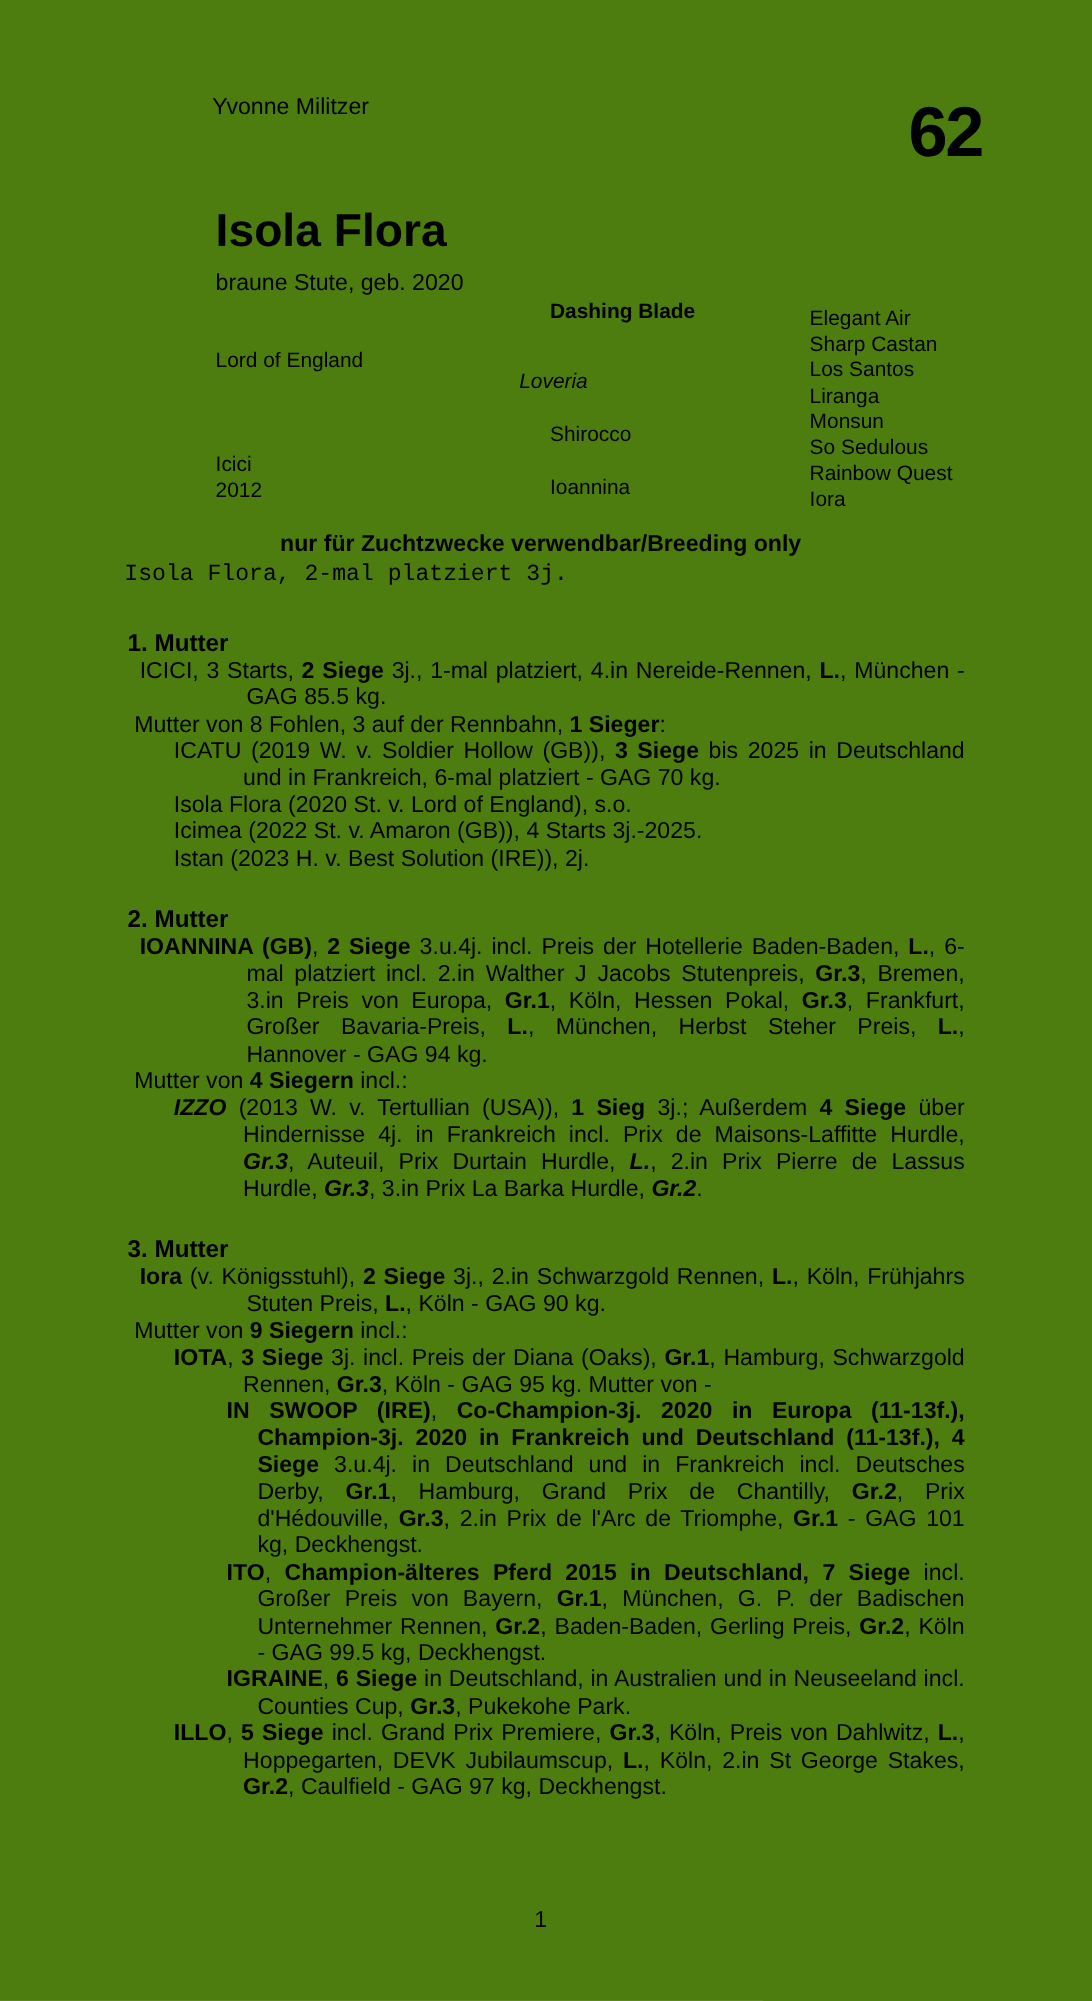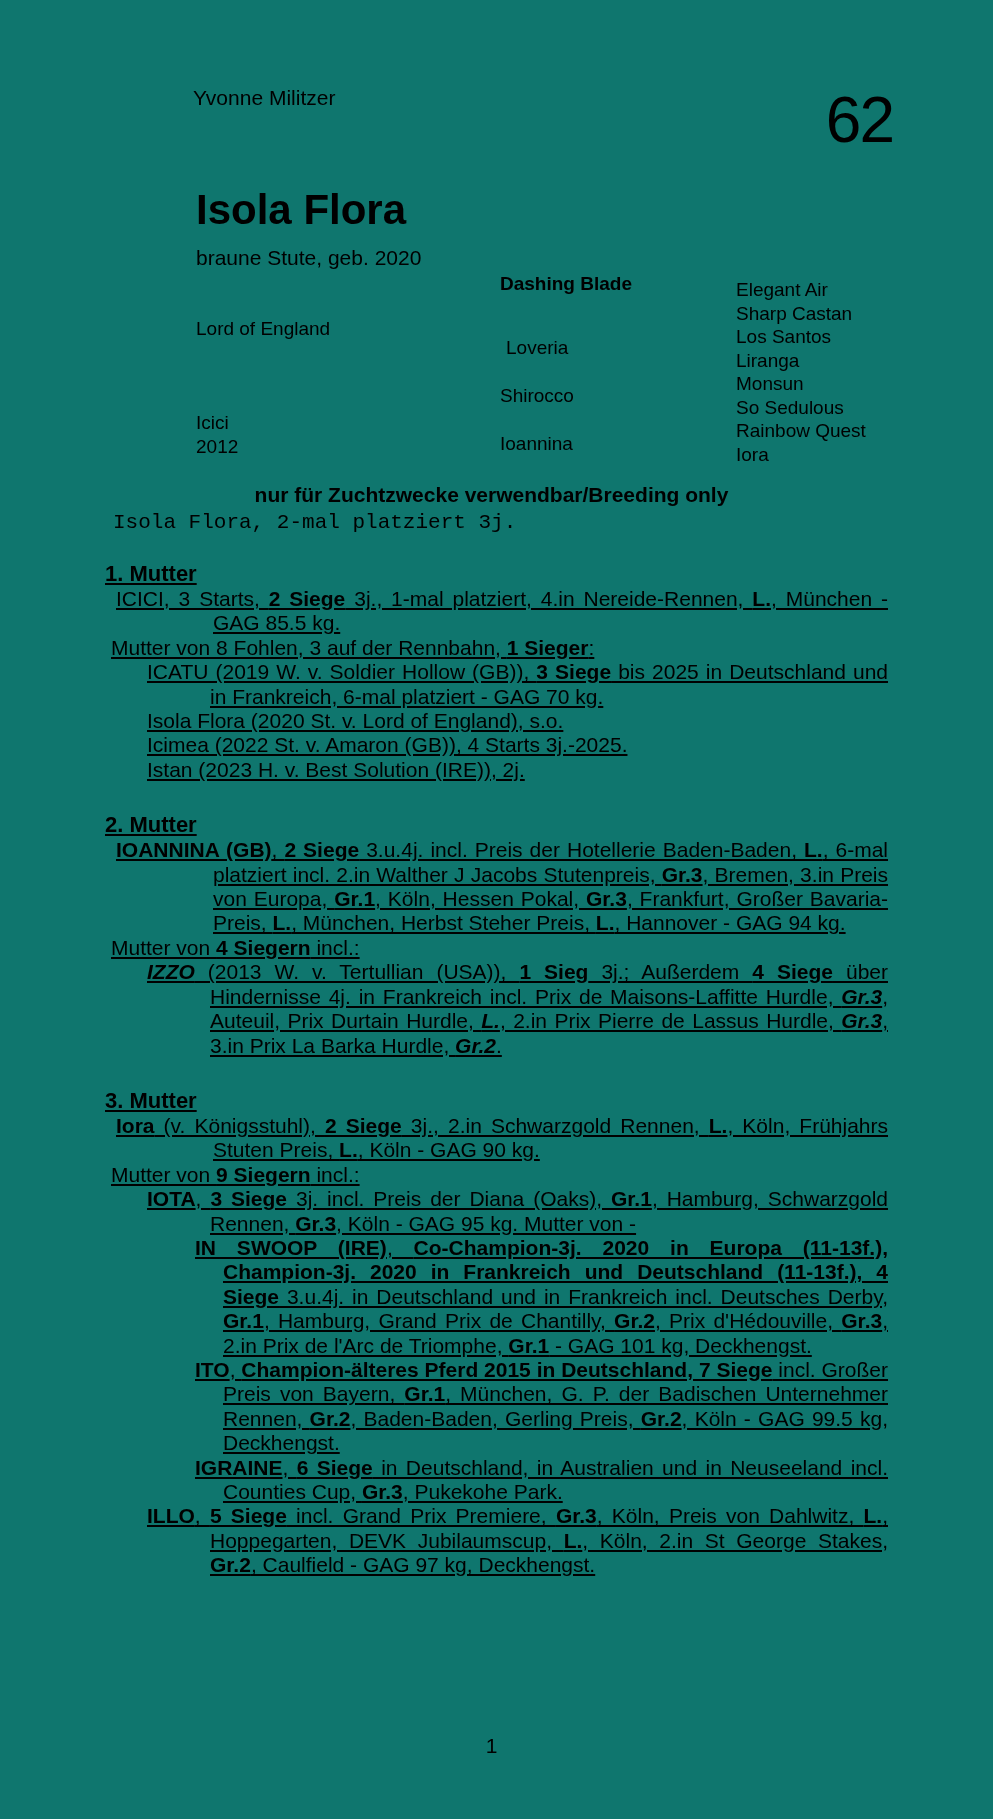--- a/index.html
+++ b/index.html
@@ -1,43 +1,43 @@
 <!DOCTYPE html>
 <html><head>
 <meta charset="utf-8">
 <style>
   html,body{margin:0;padding:0;background:#e8e8e8;}
   .page{
     position:relative;
     width:993px;height:1819px;
     margin:0 auto;
-    background:#0f766e;
+    background:#4d7c0f;
     color:#000000;
     font-family:"Liberation Sans","DejaVu Sans",sans-serif;
     overflow:hidden;
   }
   .abs{position:absolute;}
   #consignor{left:193px;top:86px;font-size:21px;white-space:nowrap;}
-  #lot-number{right:100px;top:88px;font-size:64px;font-weight:normal;letter-spacing:-2px;line-height:1;}
+  #lot-number{right:100px;top:88px;font-size:64px;font-weight:bold;letter-spacing:-2px;line-height:1;}
   #horse-title{left:196px;top:186px;font-size:42px;font-weight:bold;letter-spacing:0;white-space:nowrap;}
   #horse-subtitle{left:196px;top:246px;font-size:21px;white-space:nowrap;}
 
   
   .ped-name{position:absolute;font-size:19px;line-height:23.5px;white-space:nowrap;}
   #ped-sire{left:196px;top:317px;}
   #ped-dam{left:196px;top:411px;}
   #ped-gen3{left:736px;top:278px;font-size:19px;line-height:23.5px;}
   #ped-gen3 div{white-space:nowrap;}
 
   #breeding-notice{left:90px;top:483px;width:803px;text-align:center;font-size:21px;font-weight:bold;}
   #race-record{left:113px;top:511px;font-size:21px;font-family:Liberation Mono, monospace;}
 
   
   #body{left:0;top:556px;width:993px;font-size:21px;line-height:24.4px;}
-  .sec{margin:5px;text-decoration:underline;}
+  .sec{margin:16px;}
   .sec + .sec{margin-top:30px;}
   .sec-heading{font-size:22px;line-height:26px;font-weight:bold;margin:0 0 0 100px;text-align:left;}
   .para{text-align:justify;margin-right:100px;}
   .p-dam{margin-left:208px;text-indent:-97px;}
   .p-mutter{margin-left:106px;text-indent:0;text-align:left;}
   .p-l1{margin-left:205px;text-indent:-63px;}
   .p-l2{margin-left:218px;text-indent:-28px;}
   .b{font-weight:bold;}
   .i{font-style:italic;}
 
@@ -55,21 +55,21 @@
   <div class="abs" id="horse-subtitle">braune Stute, geb. 2020</div>
 
   <div>
     <div class="ped-name" id="ped-sire">Lord of England</div>
     <div class="ped-name" id="ped-dam">
       <div>Icici</div>
       <div>2012</div>
     </div>
     <div id="ped-gen2">
         <div class="ped-name" style="left: 500px; top: 272px; font-weight: bold;">Dashing Blade</div>
-        <div class="ped-name" style="left: 506px; top: 336px;">Loveria</div>
+        <div class="ped-name" style="left: 472px; top: 336px; font-style: italic;">Loveria</div>
         <div class="ped-name" style="left: 500px; top: 384px;">Shirocco</div>
         <div class="ped-name" style="left: 500px; top: 432px;">Ioannina</div>
       </div>
     <div class="abs" id="ped-gen3">
         <div>Elegant Air</div>
         <div>Sharp Castan</div>
         <div>Los Santos</div>
         <div>Liranga</div>
         <div>Monsun</div>
         <div>So Sedulous</div>

